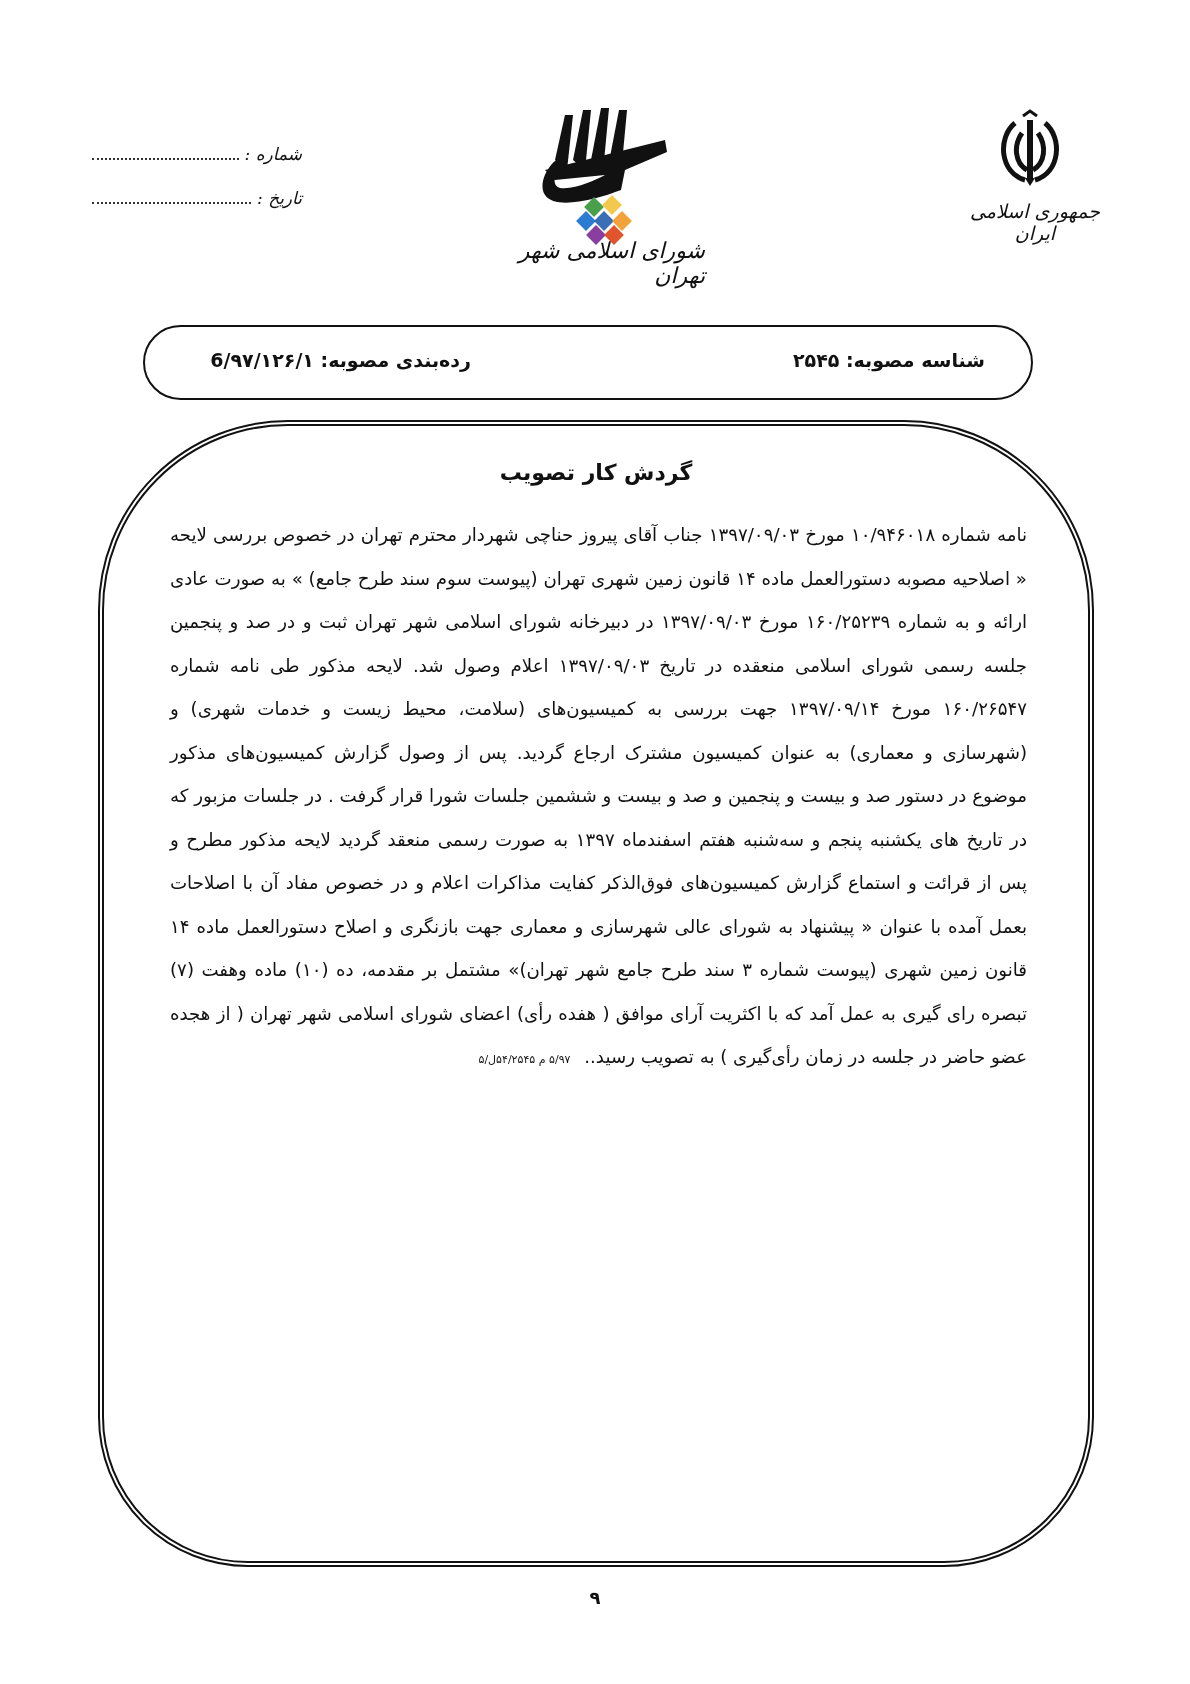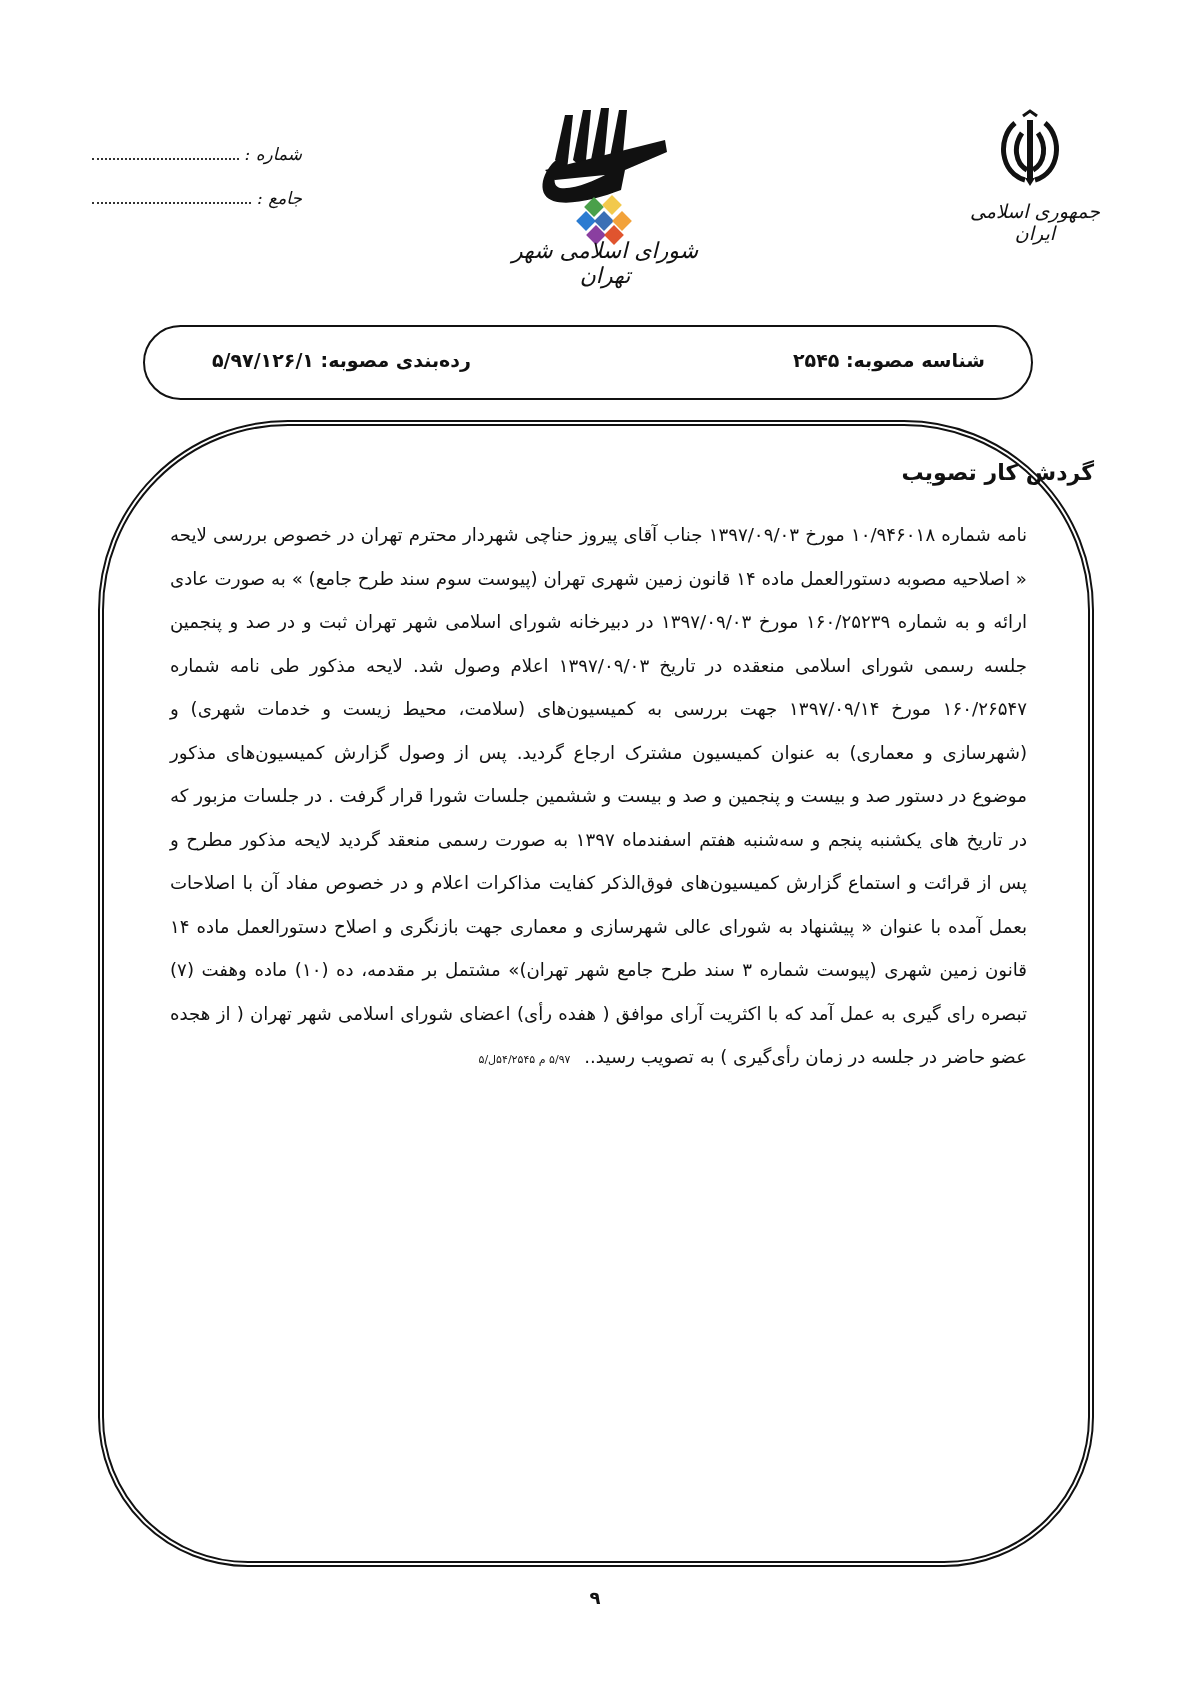--- a/index.html
+++ b/index.html
@@ -7,50 +7,50 @@
     .abs { position: absolute; }
 
     
     .meta-fields { left: 92px; top: 120px; width: 210px; direction: rtl; }
     .meta-row { display: flex; align-items: flex-end; height: 44px; font-family: "DejaVu Serif", serif; font-style: italic; font-size: 17px; }
     .meta-label { white-space: nowrap; padding-left: 6px; }
     .meta-dots { flex: 1; border-bottom: 2px dotted #333; height: 14px; margin-bottom: 4px; }
 
     
     .council-logo { left: 515px; top: 100px; width: 180px; height: 180px; }
-    .council-name { left: 505px; top: 238px; width: 200px; text-align: center; direction: rtl; font-family: "DejaVu Serif", serif; font-style: italic; font-size: 22px; }
+    .council-name { left: 505px; top: 238px; width: 200px; text-align: right; direction: rtl; font-family: "DejaVu Serif", serif; font-style: italic; font-size: 22px; }
 
     
     .emblem { left: 995px; top: 108px; width: 70px; height: 80px; }
     .republic-name { left: 955px; top: 200px; width: 160px; text-align: center; direction: rtl; font-family: "DejaVu Serif", serif; font-style: italic; font-size: 19px; }
 
     
     .info-bar { left: 143px; top: 325px; width: 890px; height: 75px; border: 2.5px solid #111; border-radius: 40px; box-sizing: border-box; direction: rtl; }
     .info-item { position: absolute; top: 22px; font-weight: bold; font-size: 19px; white-space: nowrap; }
     .info-id { right: 46px; }
     .info-class { right: 560px; }
 
     
     .main-frame { left: 98px; top: 420px; width: 996px; height: 1147px; border: 6px double #111; border-radius: 190px 190px 150px 150px; box-sizing: border-box; }
-    .doc-title { left: 98px; top: 460px; width: 996px; text-align: right; direction: rtl; font-weight: bold; font-size: 22px; }
+    .doc-title { left: 98px; top: 460px; width: 996px; text-align: center; direction: rtl; font-weight: bold; font-size: 22px; }
     .doc-body { left: 170px; top: 513px; width: 857px; direction: rtl; text-align: justify; text-align-last: right; font-family: "DejaVu Sans", sans-serif; font-size: 18.2px; line-height: 43.5px; }
     .ref-code { font-size: 11px; margin-right: 8px; margin-top: 21px; }
 
     .page-number { left: 570px; top: 1587px; width: 50px; text-align: center; font-weight: bold; font-size: 18px; }
   </style>
 </head>
 <body>
 
 <div class="abs meta-fields">
   <div class="meta-row">
     <span class="meta-label">شماره :</span>
     <span class="meta-dots"></span>
   </div>
   <div class="meta-row">
-    <span class="meta-label">جامع :</span>
+    <span class="meta-label">تاریخ :</span>
     <span class="meta-dots"></span>
   </div>
 </div>
 
 <svg class="abs council-logo" viewBox="0 0 180 180">
   <g fill="#111">
     <path d="M40 60 L50 15 L58 15 L52 70 Z"></path>
     <path d="M58 60 L68 10 L76 10 L70 70 Z"></path>
     <path d="M76 60 L86 8 L94 8 L88 72 Z"></path>
     <path d="M94 62 L104 10 L112 10 L106 74 Z"></path>
@@ -76,21 +76,21 @@
     <path d="M43 25 C52 38 50 55 38 62"></path>
   </g>
   <rect x="32" y="12" width="6" height="60" fill="#111"></rect>
   <path d="M28 8 L35 3 L42 8" fill="none" stroke="#111" stroke-width="3"></path>
   <path d="M30 70 L35 78 L40 70 Z" fill="#111"></path>
 </svg>
 <div class="abs republic-name">جمهوری اسلامی ایران</div>
 
 <div class="abs info-bar">
   <span class="info-item info-id">شناسه مصوبه: ۲۵۴۵</span>
-  <span class="info-item info-class">رده‌بندی مصوبه: ۵/۹۷/۱۲۶/۱</span>
+  <span class="info-item info-class">رده‌بندی مصوبه: 6/۹۷/۱۲۶/۱</span>
 </div>
 
 <div class="abs main-frame"></div>
 <div class="abs doc-title">گردش کار تصویب</div>
 <div class="abs doc-body">
   <span>نامه شماره ۱۰/۹۴۶۰۱۸ مورخ ۱۳۹۷/۰۹/۰۳ جناب آقای پیروز حناچی شهردار محترم تهران در خصوص بررسی لایحه « اصلاحیه مصوبه دستورالعمل ماده ۱۴ قانون زمین شهری تهران (پیوست سوم سند طرح جامع) » به صورت عادی ارائه و به شماره ۱۶۰/۲۵۲۳۹ مورخ ۱۳۹۷/۰۹/۰۳ در دبیرخانه شورای اسلامی شهر تهران ثبت و در صد و پنجمین جلسه رسمی شورای اسلامی منعقده در تاریخ ۱۳۹۷/۰۹/۰۳ اعلام وصول شد. لایحه مذکور طی نامه شماره ۱۶۰/۲۶۵۴۷ مورخ ۱۳۹۷/۰۹/۱۴ جهت بررسی به کمیسیون‌های (سلامت، محیط زیست و خدمات شهری) و (شهرسازی و معماری) به عنوان کمیسیون مشترک ارجاع گردید. پس از وصول گزارش کمیسیون‌های مذکور موضوع در دستور صد و بیست و پنجمین و صد و بیست و ششمین جلسات شورا قرار گرفت . در جلسات مزبور که در تاریخ های یکشنبه پنجم و سه‌شنبه هفتم اسفندماه ۱۳۹۷ به صورت رسمی منعقد گردید لایحه مذکور مطرح و پس از قرائت و استماع گزارش کمیسیون‌های فوق‌الذکر کفایت مذاکرات اعلام و در خصوص مفاد آن با اصلاحات بعمل آمده با عنوان « پیشنهاد به شورای عالی شهرسازی و معماری جهت بازنگری و اصلاح دستورالعمل ماده ۱۴ قانون زمین شهری (پیوست شماره ۳ سند طرح جامع شهر تهران)» مشتمل بر مقدمه، ده (۱۰) ماده وهفت (۷) تبصره رای گیری به عمل آمد که با اکثریت آرای موافق ( هفده رأی) اعضای شورای اسلامی شهر تهران ( از هجده عضو حاضر در جلسه در زمان رأی‌گیری ) به تصویب رسید..</span>
   <span class="ref-code">۵/۹۷ م ۵۴/۲۵۴۵ل/۵</span>
 </div>
 
 <div class="abs page-number">۹</div>

